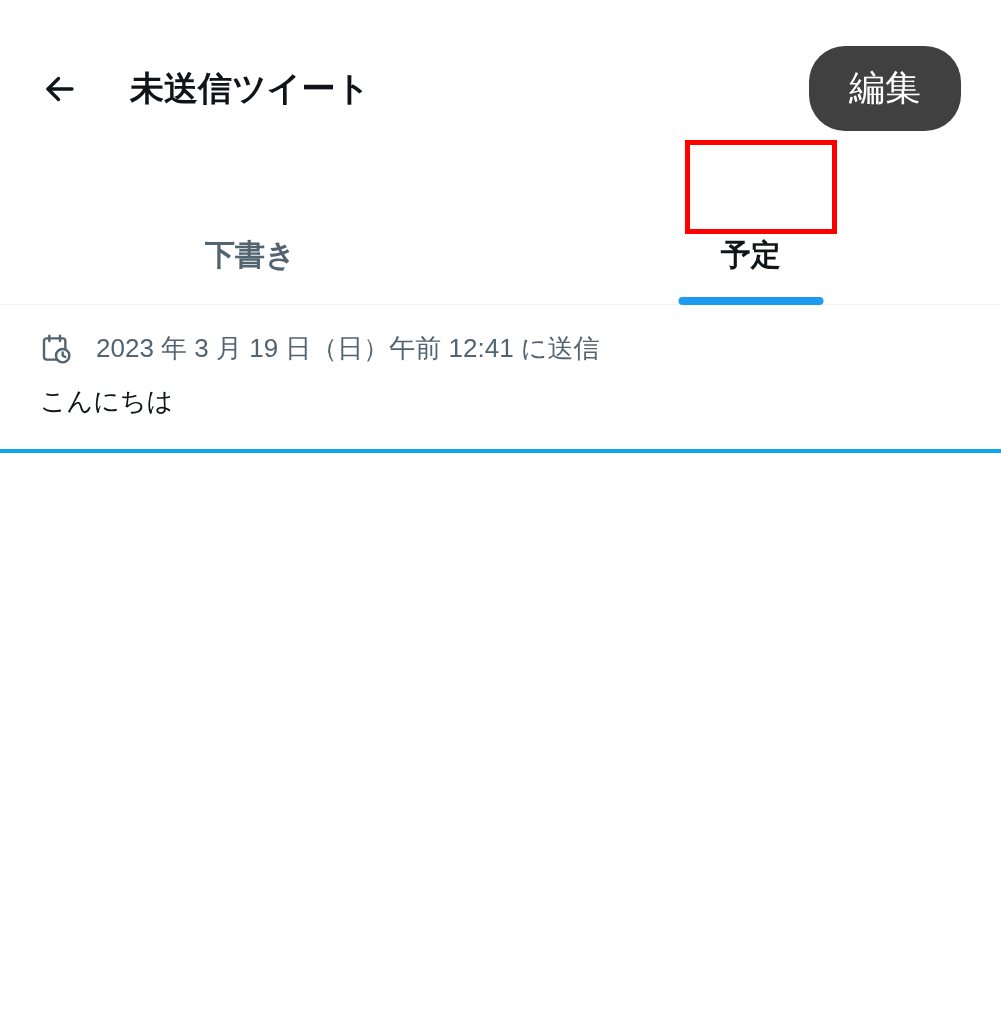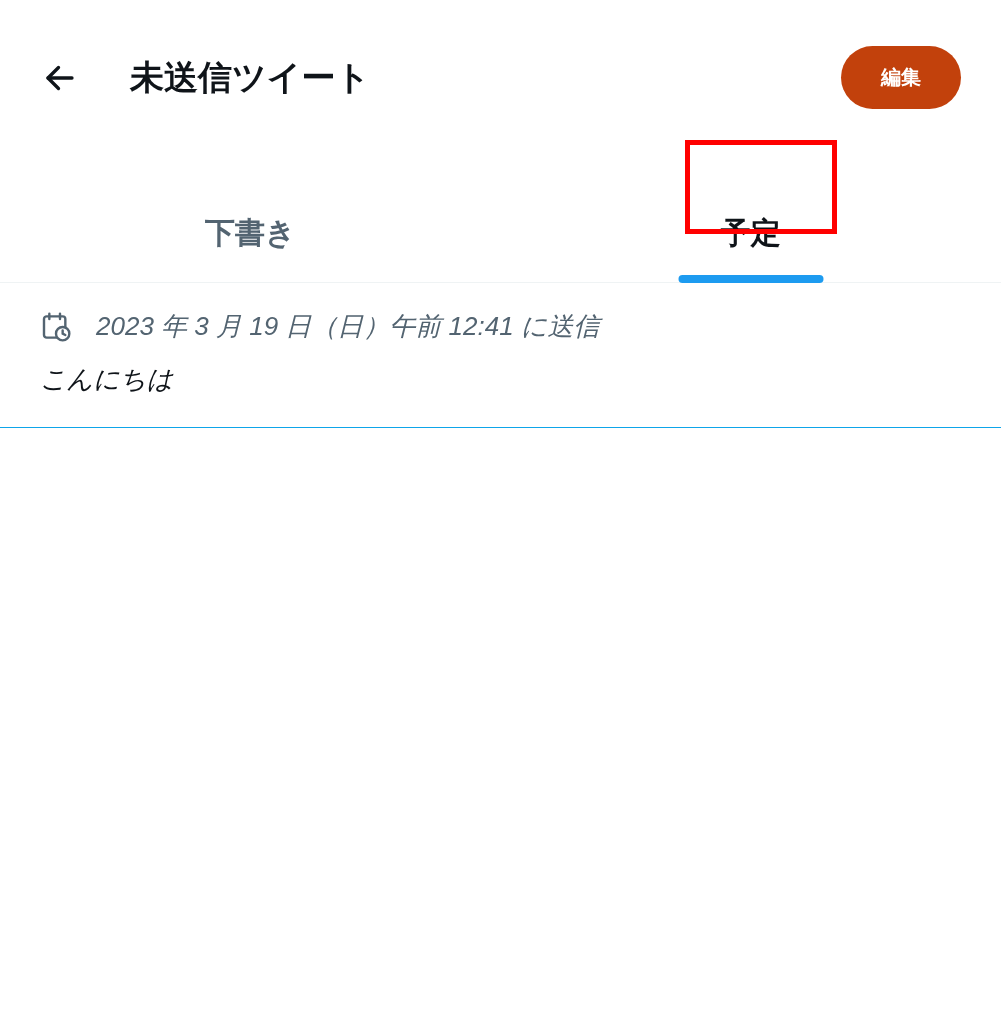--- a/index.html
+++ b/index.html
@@ -35,27 +35,27 @@
     .page-title {
       font-size: 34px;
       font-weight: 700;
       color: #0f1419;
       flex-shrink: 0;
     }
     .spacer {
       flex: 1;
     }
     .edit-button {
-      background: #c2410c;
+      background: #404040;
       color: #fff;
       border: none;
       border-radius: 36px;
       padding: 18px 40px;
-      font-size: 20px;
-      font-weight: 700;
+      font-size: 36px;
+      font-weight: 400;
       cursor: pointer;
     }
     .tabs {
       display: flex;
       border-bottom: 1px solid #eff3f4;
       margin-top: 30px;
     }
     .tab {
       flex: 1;
       text-align: center;
@@ -86,22 +86,21 @@
       height: 94px;
       top: 140px;
       left: 685px;
       pointer-events: none;
     }
     .content {
       padding: 0;
     }
     .scheduled-item {
       padding: 26px 40px 30px 40px;
-      border-bottom: 1px solid #0ea5e9;
-      font-style: italic;
+      border-bottom: 4px solid #0ea5e9;
     }
     .scheduled-meta {
       display: flex;
       align-items: center;
       gap: 24px;
       margin-bottom: 18px;
     }
     .calendar-icon {
       width: 32px;
       height: 32px;

